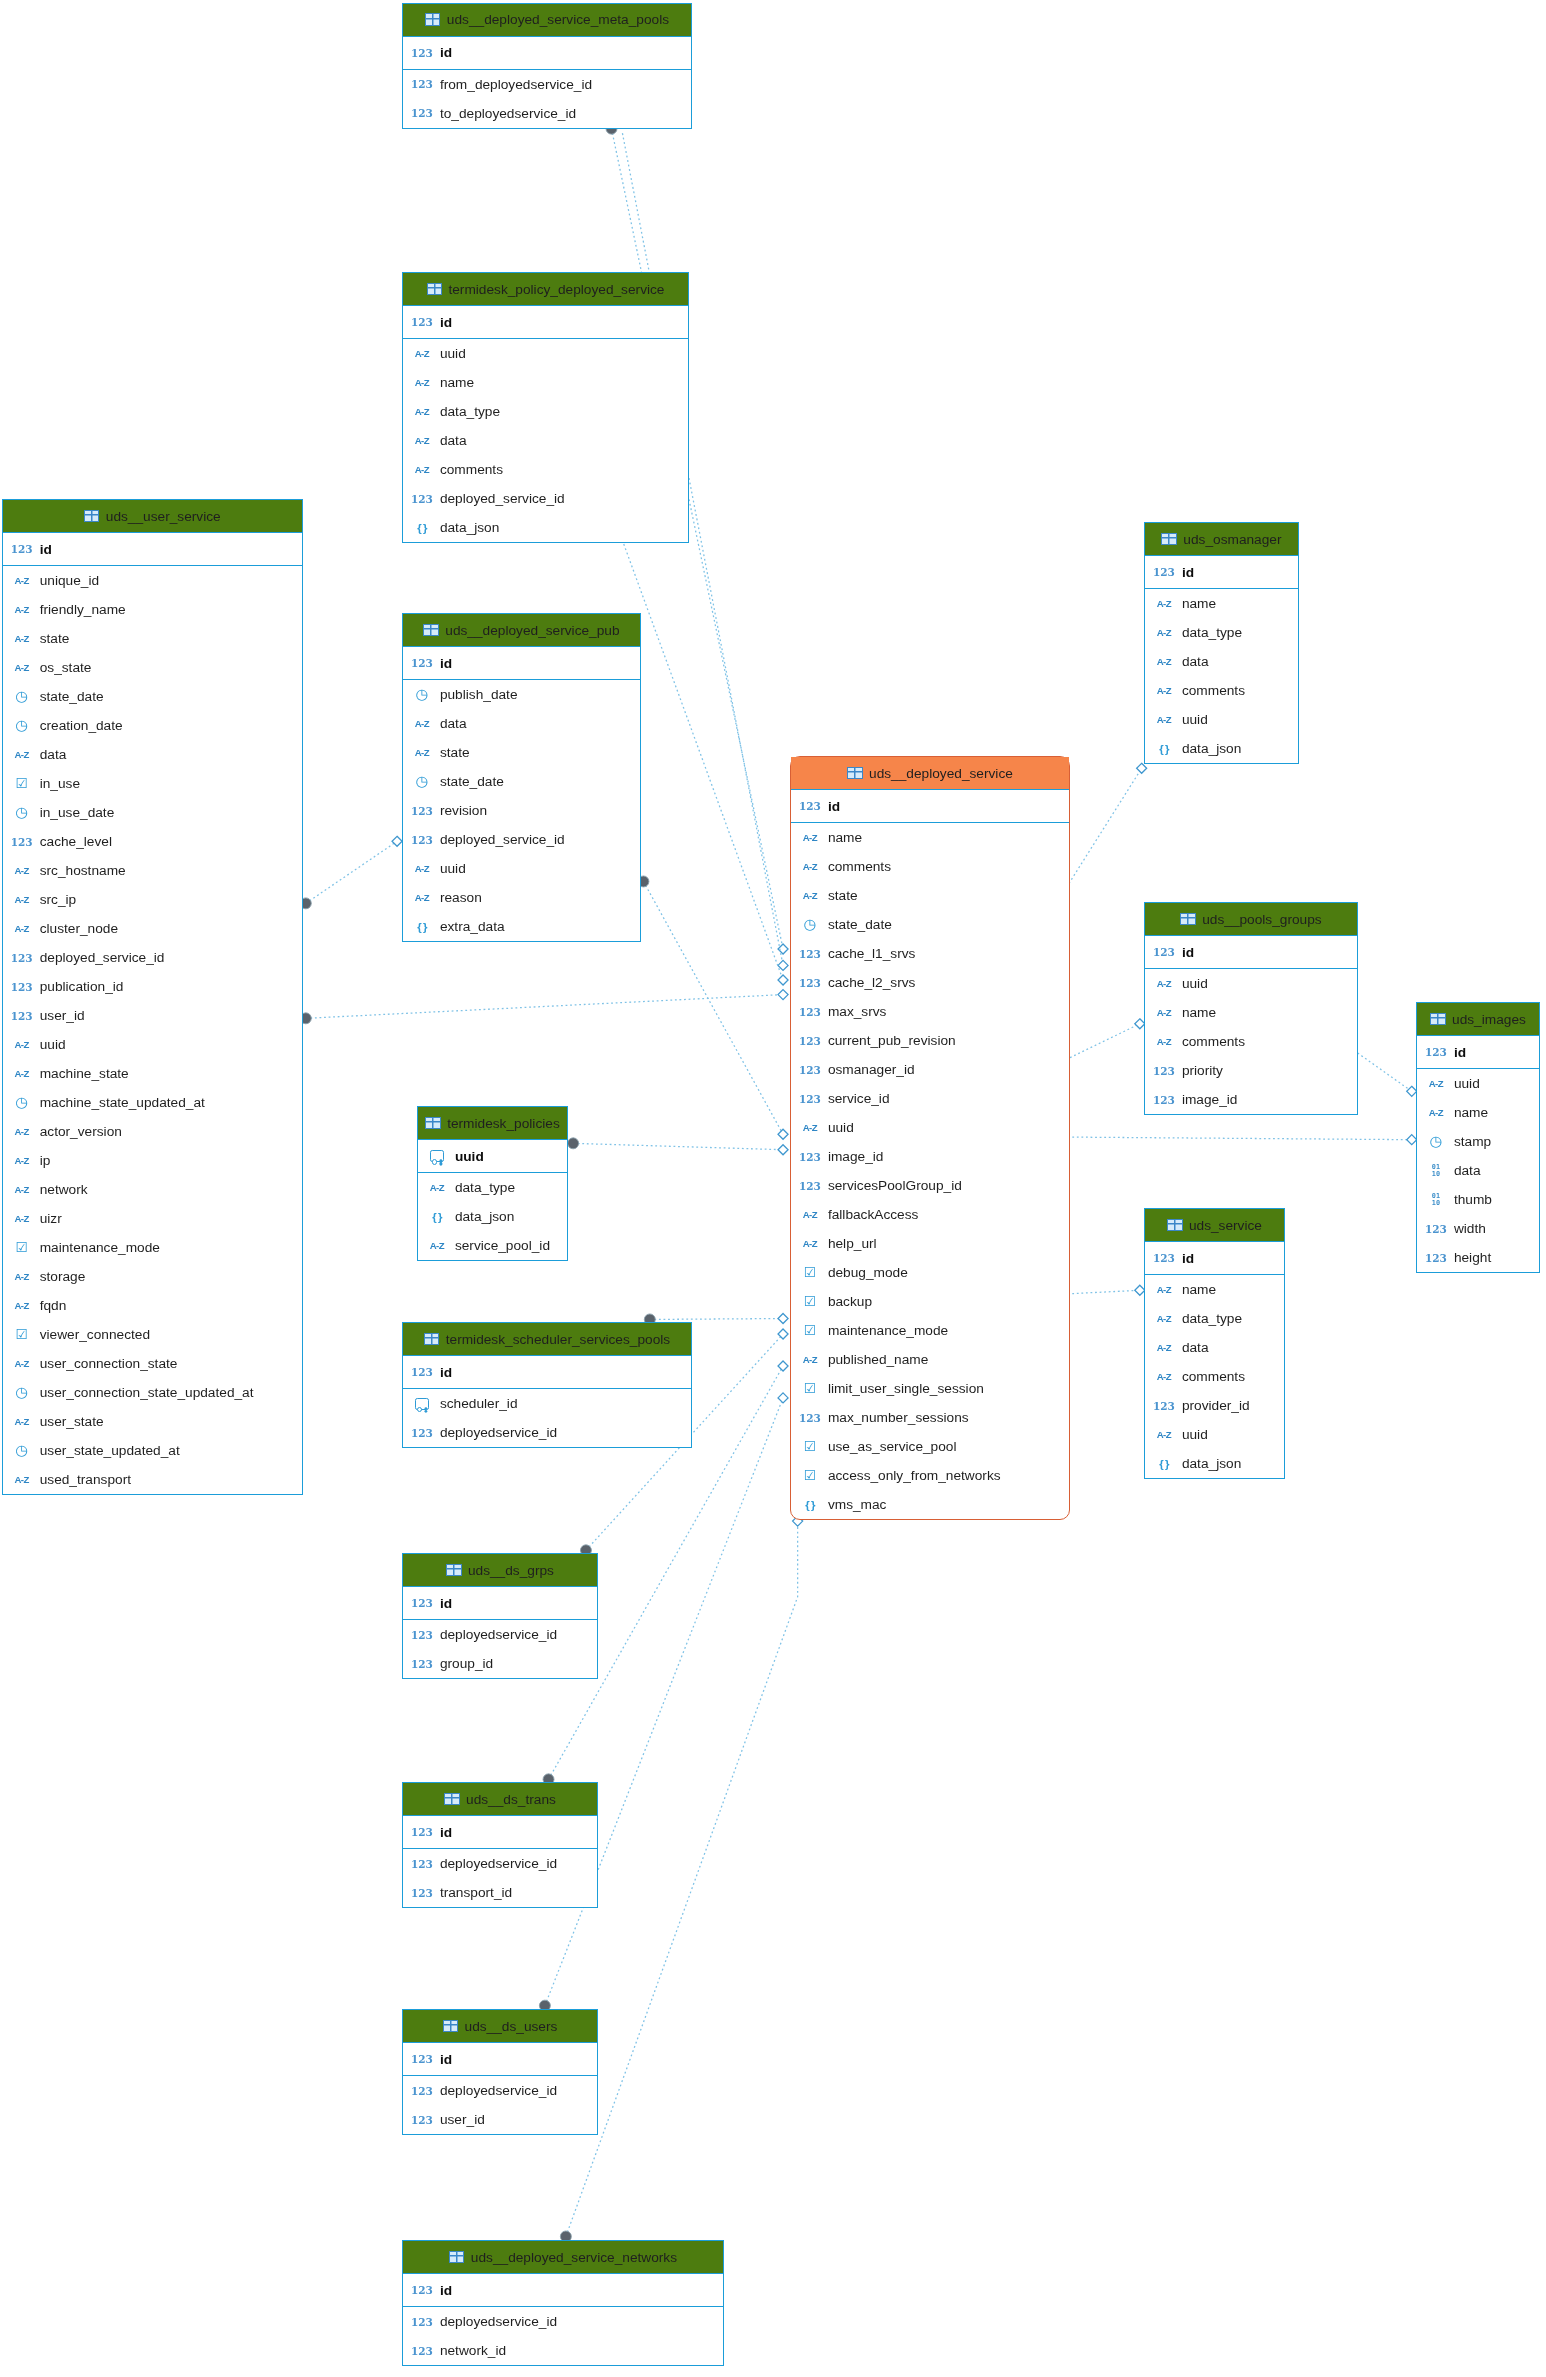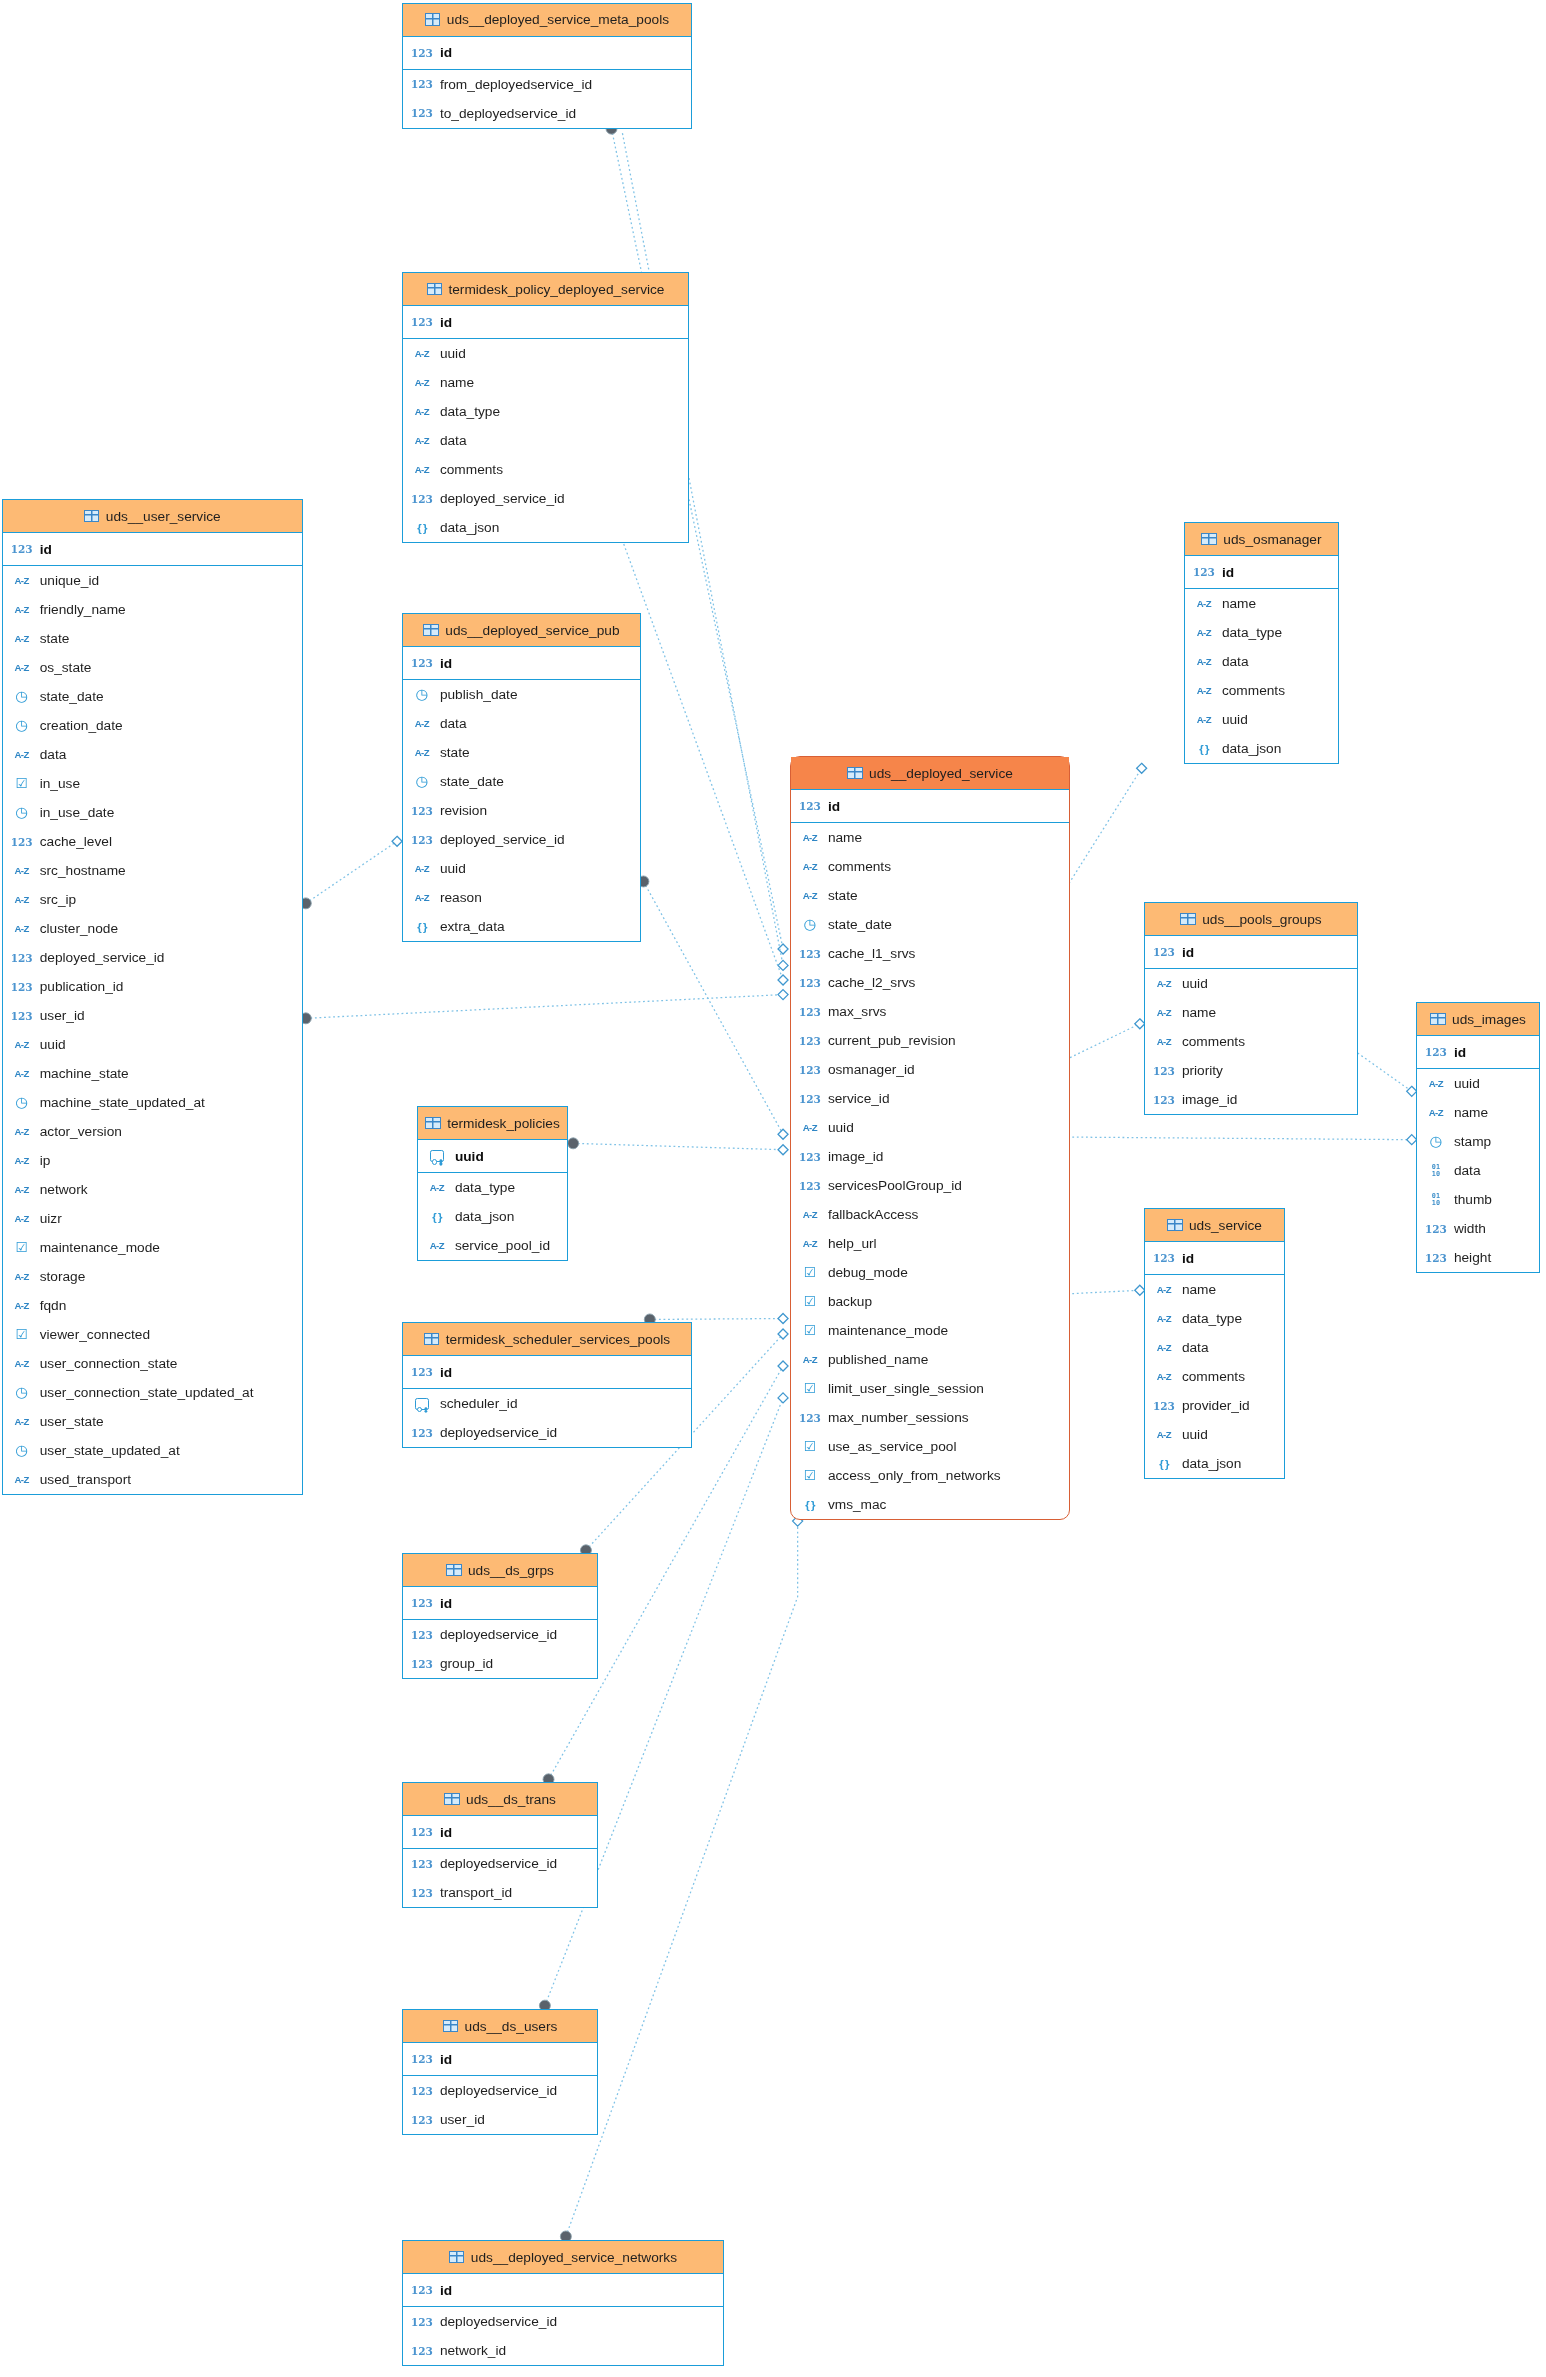--- a/index.html
+++ b/index.html
@@ -6,21 +6,21 @@
   #erd-canvas{position:relative;width:1546px;height:2377px;background:#ffffff;overflow:hidden;
     font-family:"Liberation Sans", sans-serif;}
   #relations-svg{position:absolute;left:0;top:0;width:1546px;height:2377px;z-index:1;}
   .rel-line{fill:none;stroke:#7fc2e6;stroke-width:1.4;stroke-dasharray:2 3;}
   .rel-dot{fill:#5a626b;stroke:#8aa0ad;stroke-width:1;}
   .rel-diamond{fill:#ffffff;stroke:#3f97cf;stroke-width:1.4;}
 
   .table{position:absolute;z-index:2;background:#ffffff;border:1.8px solid #1b9dd9;
     box-sizing:border-box;font-size:13.7px;color:#1f1f1f;}
   .table.highlight{border-color:#d85f35;}
-  .thead{height:33px;background:#fdba74;border-bottom:1.8px solid #1b9dd9;
+  .thead{height:33px;background:#4d7c0f;border-bottom:1.8px solid #1b9dd9;
     display:flex;align-items:center;justify-content:center;gap:6.4px;box-sizing:border-box;}
   .table.highlight .thead{background:#f6854a;}
   .tname{white-space:nowrap;}
   .pk-section{border-bottom:1.8px solid #1b9dd9;}
   .row{height:29px;display:flex;align-items:center;padding-left:6.4px;gap:5.5px;box-sizing:border-box;}
   .row.pk{height:32px;}
   .row.pk .lbl{font-weight:bold;color:#0d0d0d;}
   .lbl{white-space:nowrap;}
 
   .ic{display:inline-flex;align-items:center;justify-content:center;
@@ -493,21 +493,21 @@
         <div class="row">
           <span class="ic ic-bool">☑</span>
           <span class="lbl">access_only_from_networks</span>
         </div>
         <div class="row">
           <span class="ic ic-json">{ }</span>
           <span class="lbl">vms_mac</span>
         </div>
       </div>
     </div>
-    <div class="table" style="left: 1144px; top: 522px; width: 155px; margin-left: 40px;">
+    <div class="table" style="left: 1144px; top: 522px; width: 155px;">
       <div class="thead">
         <span class="ic-table"></span>
         <span class="tname">uds_osmanager</span>
       </div>
       <div class="pk-section">
         <div class="row pk">
           <span class="ic ic-num">123</span>
           <span class="lbl">id</span>
         </div>
       </div>

